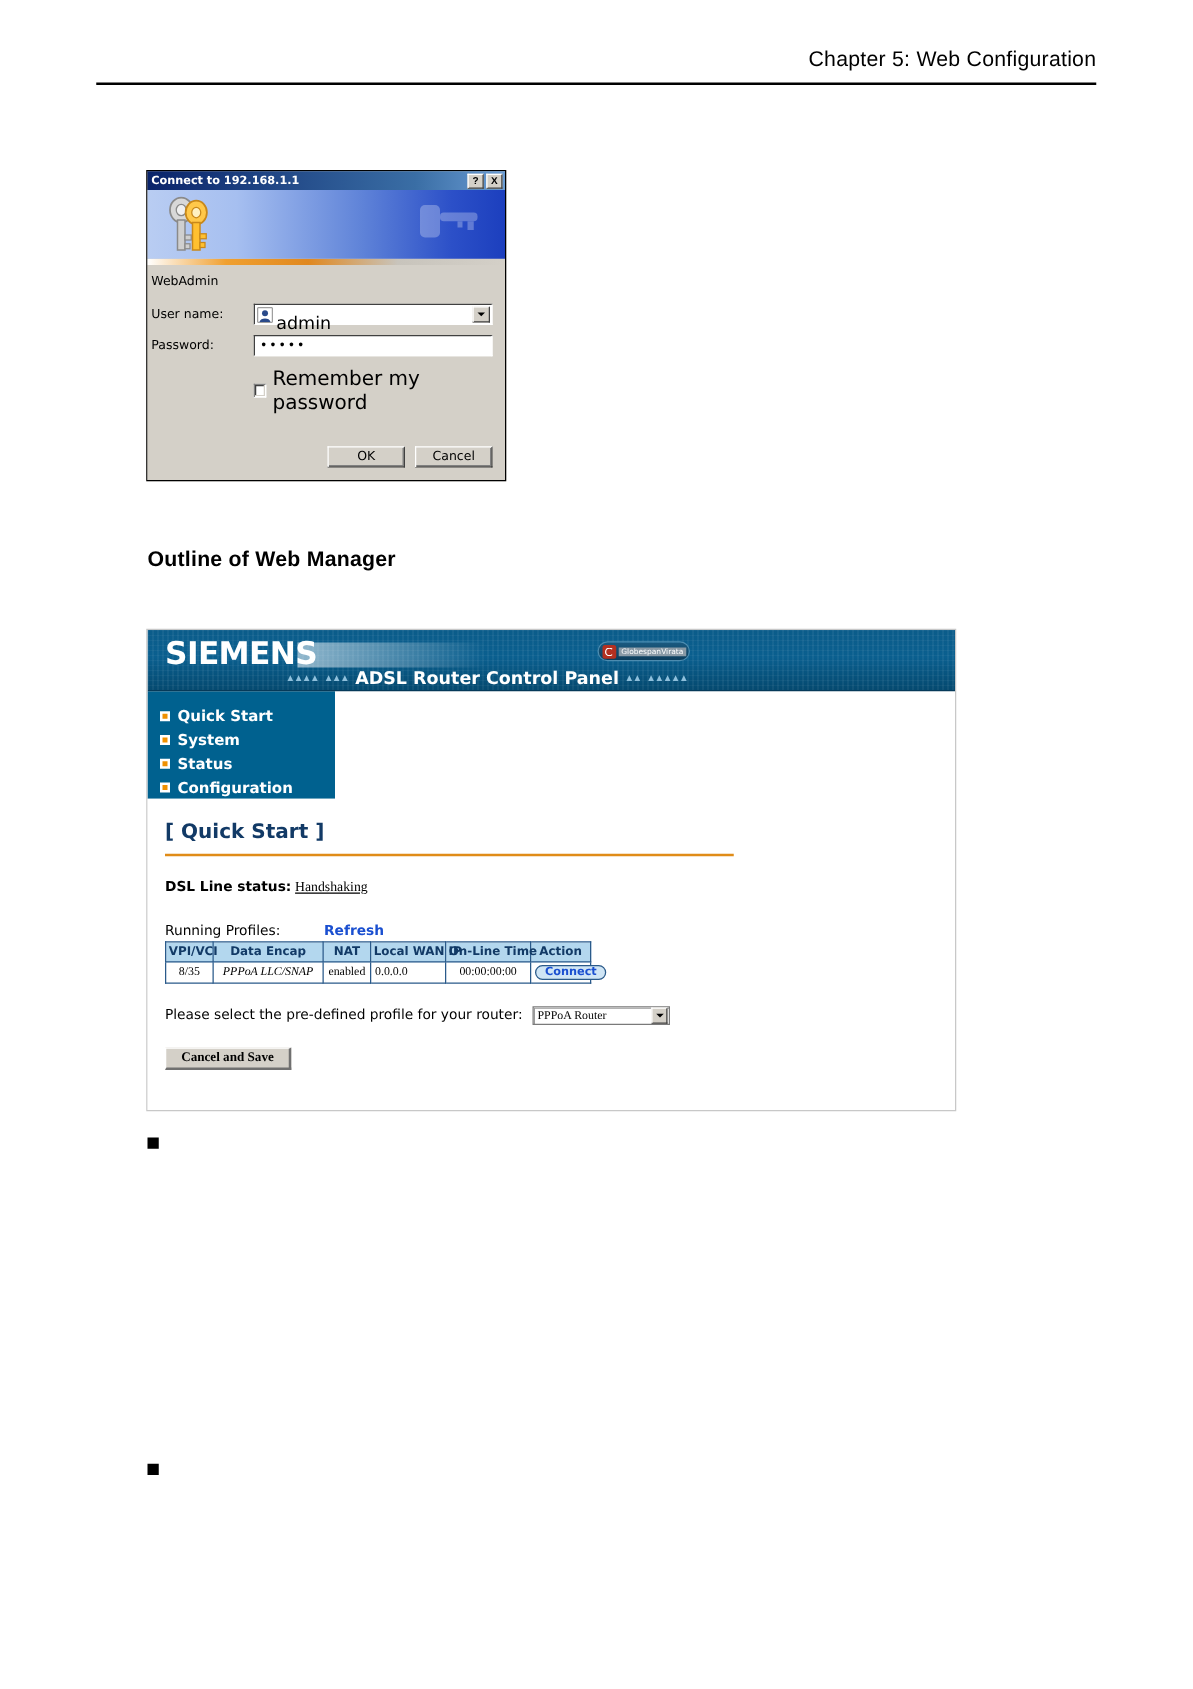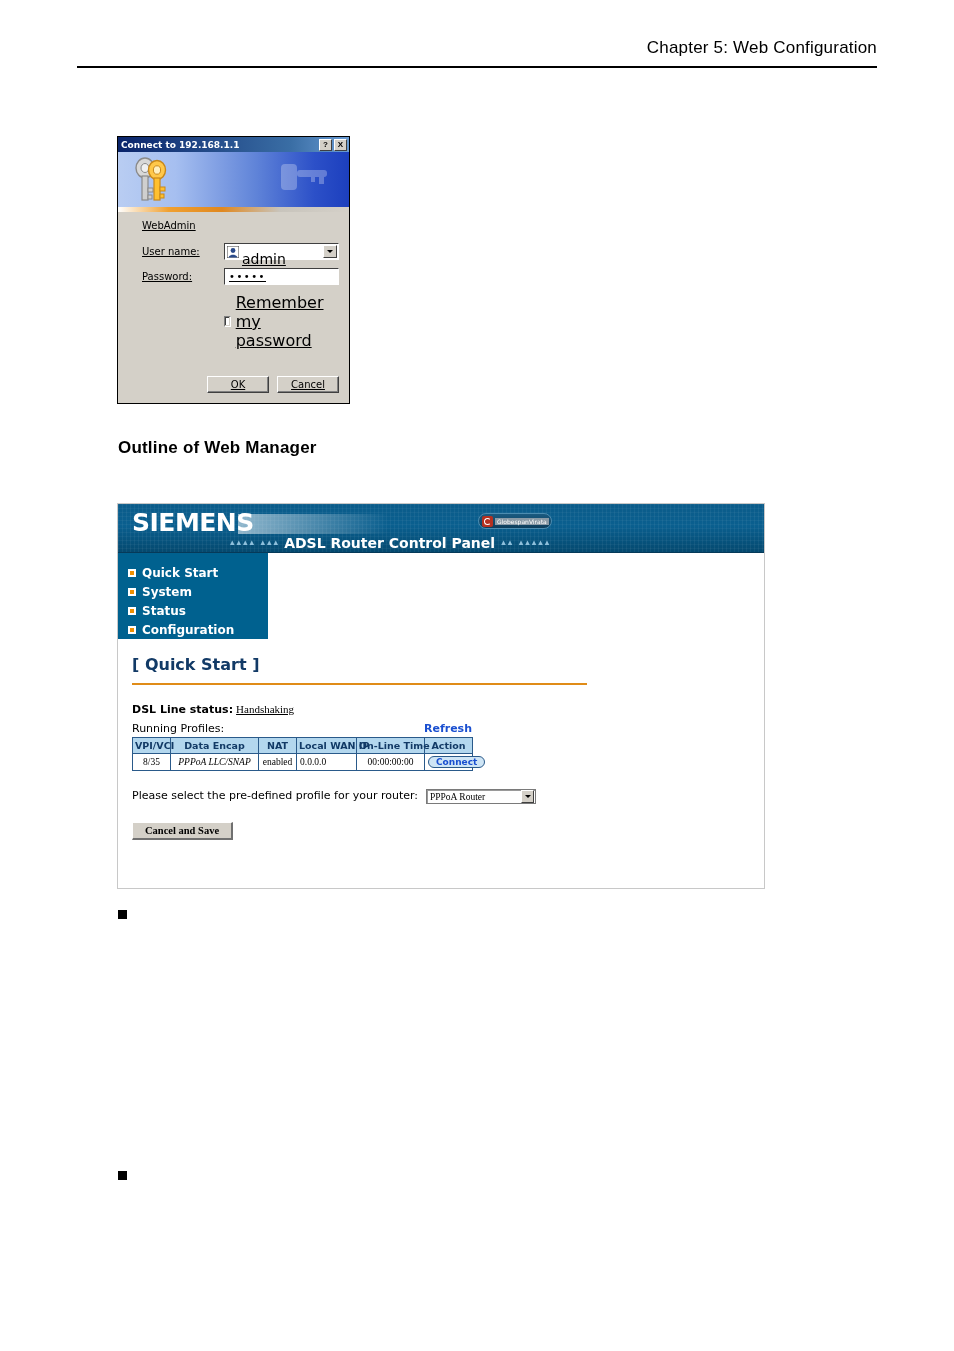--- a/index.html
+++ b/index.html
@@ -29,21 +29,21 @@
     font-size: 17px;
     color: #000;
     letter-spacing: 0.2px;
   }
 
   
   .auth-dialog {
     position: absolute;
     left: 117px;
     top: 136px;
-    width: 233px;
+    width: 288px;
     border: 1px solid #000;
     background: #d4d0c8;
     box-sizing: border-box;
   }
   .auth-titlebar {
     height: 15px;
     background: linear-gradient(to right, #0a246a 0%, #3a6ea5 75%, #6a9cd4 100%);
     display: flex;
     align-items: center;
     padding: 0 2px 0 3px;
@@ -96,23 +96,22 @@
     top: 5px;
     width: 44px;
     height: 45px;
   }
   .auth-banner-underline {
     height: 5px;
     background: linear-gradient(to right, #ffffff 0%, #f0a030 22%, #e08820 45%, #c8c4bc 70%, #d4d0c8 100%);
   }
   .auth-body {
     background: #d4d0c8;
-    padding: 8px 10px 10px 24px;
+    padding: 8px 10px 10px 3px;
     position: relative;
-    text-decoration: underline;
   }
   .realm-label {
     font-size: 10px;
     color: #000;
     margin-bottom: 12px;
     font-family: "DejaVu Sans", sans-serif;
   }
   .field-row {
     display: flex;
     align-items: center;
@@ -433,24 +432,23 @@
     font-weight: bold;
     font-family: "DejaVu Sans", sans-serif;
   }
   .dsl-value {
     font-family: "Liberation Serif", serif;
     font-size: 11px;
     text-decoration: underline;
     margin-left: 3px;
   }
   .profiles-row {
-    margin-top: 6px;
+    margin-top: 22px;
     width: 340px;
     display: flex;
-    justify-content: space-between;
     align-items: baseline;
     gap: 35px;
   }
   .profiles-label {
     font-size: 11px;
     color: #000;
     font-family: "DejaVu Sans", sans-serif;
   }
   .refresh-link {
     font-size: 11px;

